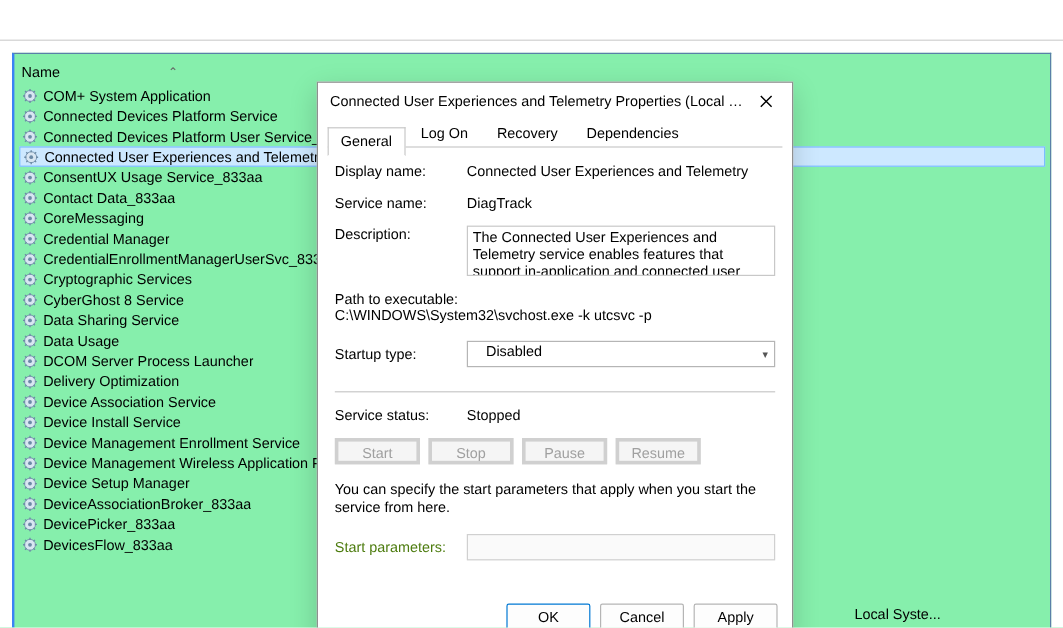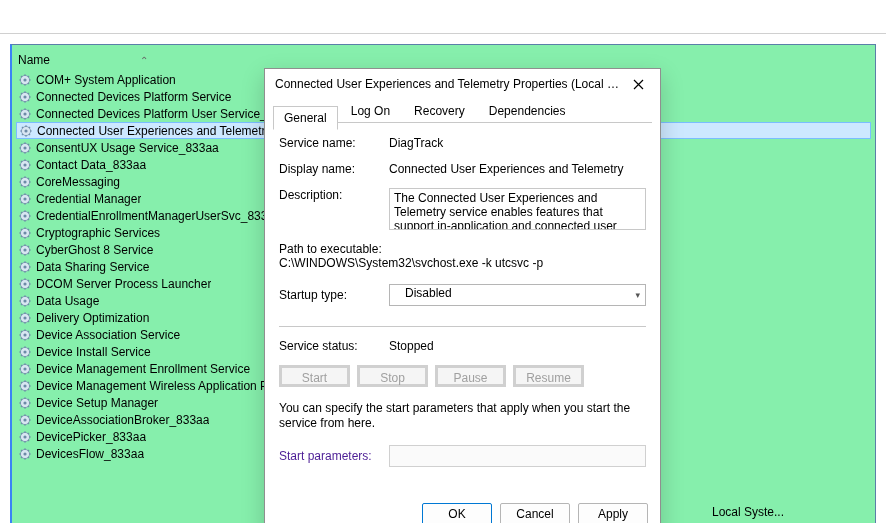--- a/index.html
+++ b/index.html
@@ -36,21 +36,21 @@
   .path-block { margin-bottom: 14px; }
   .startup-select { width: 100%; height: 22px; border: 1px solid #b5b5b5; background: #fff; padding: 1px 15px; appearance: none; -webkit-appearance: none; position: relative; }
   .select-wrap { position: relative; }
   .select-arrow { position: absolute; right: 6px; top: 6px; pointer-events: none; font-size: 9px; color: #555; }
   .divider-line { border-top: 1px solid #c8c8c8; margin: 20px 0 12px 0; }
   .btn-row { display: flex; gap: 7px; margin-bottom: 14px; }
   .btn { width: 71px; height: 22px; border: 3px solid #ef4444; background: #fdfdfd; text-align: center; line-height: 20px; cursor: default; }
   .btn.disabled { color: #a0a0a0; border-color: #d0d0d0; background: #f5f5f5; }
   .note-text { margin-bottom: 14px; line-height: 15px; }
   .start-params-row { display: flex; align-items: center; }
-  .start-params-row .lbl { width: 110px; color: #4c1d95; }
+  .start-params-row .lbl { width: 110px; color: #4d7c0f; }
   .start-params-input { flex: 1; height: 22px; border: 1px solid #d0d0d0; background: #fafafa; padding: 0 4px; }
   .dlg-footer { position: absolute; bottom: 10px; right: 12px; display: flex; gap: 8px; }
   .dlg-footer .btn2 { width: 70px; height: 22px; border: 1px solid #b5b5b5; background: #fdfdfd; text-align: center; line-height: 20px; border-radius: 2px; }
   .dlg-footer .btn2.primary { border-color: #0078d4; }
 </style>
 </head>
 <body>
 
 <div class="topline"></div>
 
@@ -275,38 +275,38 @@
                 <line x1="8" y1="1.4" x2="8" y2="3.4"></line>
                 <line x1="8" y1="12.6" x2="8" y2="14.6"></line>
                 <line x1="1.4" y1="8" x2="3.4" y2="8"></line>
                 <line x1="12.6" y1="8" x2="14.6" y2="8"></line>
                 <line x1="3.3" y1="3.3" x2="4.7" y2="4.7"></line>
                 <line x1="11.3" y1="11.3" x2="12.7" y2="12.7"></line>
                 <line x1="12.7" y1="3.3" x2="11.3" y2="4.7"></line>
                 <line x1="4.7" y1="11.3" x2="3.3" y2="12.7"></line>
               </g>
             </svg></span>
+          <span class="svc-label">Data Usage</span>
+        </div>
+        <div class="svc-row">
+          <span class="gear-icon"><svg viewBox="0 0 16 16" width="14" height="14">
+              <circle cx="8" cy="8" r="5.2" fill="#d9e6f2" stroke="#6c8aa6" stroke-width="0.8"></circle>
+              <circle cx="8" cy="8" r="1.8" fill="#6c8aa6"></circle>
+              <g stroke="#6c8aa6" stroke-width="1.3">
+                <line x1="8" y1="1.4" x2="8" y2="3.4"></line>
+                <line x1="8" y1="12.6" x2="8" y2="14.6"></line>
+                <line x1="1.4" y1="8" x2="3.4" y2="8"></line>
+                <line x1="12.6" y1="8" x2="14.6" y2="8"></line>
+                <line x1="3.3" y1="3.3" x2="4.7" y2="4.7"></line>
+                <line x1="11.3" y1="11.3" x2="12.7" y2="12.7"></line>
+                <line x1="12.7" y1="3.3" x2="11.3" y2="4.7"></line>
+                <line x1="4.7" y1="11.3" x2="3.3" y2="12.7"></line>
+              </g>
+            </svg></span>
           <span class="svc-label">DCOM Server Process Launcher</span>
-        </div>
-        <div class="svc-row">
-          <span class="gear-icon"><svg viewBox="0 0 16 16" width="14" height="14">
-              <circle cx="8" cy="8" r="5.2" fill="#d9e6f2" stroke="#6c8aa6" stroke-width="0.8"></circle>
-              <circle cx="8" cy="8" r="1.8" fill="#6c8aa6"></circle>
-              <g stroke="#6c8aa6" stroke-width="1.3">
-                <line x1="8" y1="1.4" x2="8" y2="3.4"></line>
-                <line x1="8" y1="12.6" x2="8" y2="14.6"></line>
-                <line x1="1.4" y1="8" x2="3.4" y2="8"></line>
-                <line x1="12.6" y1="8" x2="14.6" y2="8"></line>
-                <line x1="3.3" y1="3.3" x2="4.7" y2="4.7"></line>
-                <line x1="11.3" y1="11.3" x2="12.7" y2="12.7"></line>
-                <line x1="12.7" y1="3.3" x2="11.3" y2="4.7"></line>
-                <line x1="4.7" y1="11.3" x2="3.3" y2="12.7"></line>
-              </g>
-            </svg></span>
-          <span class="svc-label">Data Usage</span>
         </div>
         <div class="svc-row">
           <span class="gear-icon"><svg viewBox="0 0 16 16" width="14" height="14">
               <circle cx="8" cy="8" r="5.2" fill="#d9e6f2" stroke="#6c8aa6" stroke-width="0.8"></circle>
               <circle cx="8" cy="8" r="1.8" fill="#6c8aa6"></circle>
               <g stroke="#6c8aa6" stroke-width="1.3">
                 <line x1="8" y1="1.4" x2="8" y2="3.4"></line>
                 <line x1="8" y1="12.6" x2="8" y2="14.6"></line>
                 <line x1="1.4" y1="8" x2="3.4" y2="8"></line>
                 <line x1="12.6" y1="8" x2="14.6" y2="8"></line>
@@ -477,26 +477,26 @@
     <div class="tabs">
       <div class="tab active">General</div>
       <div class="tab">Log On</div>
       <div class="tab">Recovery</div>
       <div class="tab">Dependencies</div>
     </div>
     <div class="tab-divider"></div>
 
     <div class="dlg-body">
       <div class="form-row">
+        <span class="lbl">Display name:</span>
+        <span class="val">Connected User Experiences and Telemetry</span>
+      </div>
+      <div class="form-row">
         <span class="lbl">Service name:</span>
         <span class="val">DiagTrack</span>
-      </div>
-      <div class="form-row">
-        <span class="lbl">Display name:</span>
-        <span class="val">Connected User Experiences and Telemetry</span>
       </div>
       <div class="form-row">
         <span class="lbl">Description:</span>
         <div class="val">
           <div class="desc-box">The Connected User Experiences and Telemetry service enables features that support in-application and connected user experiences. Additionally, this</div>
         </div>
       </div>
       <div class="path-block">
         <div>Path to executable:</div>
         <div>C:\WINDOWS\System32\svchost.exe -k utcsvc -p</div>

